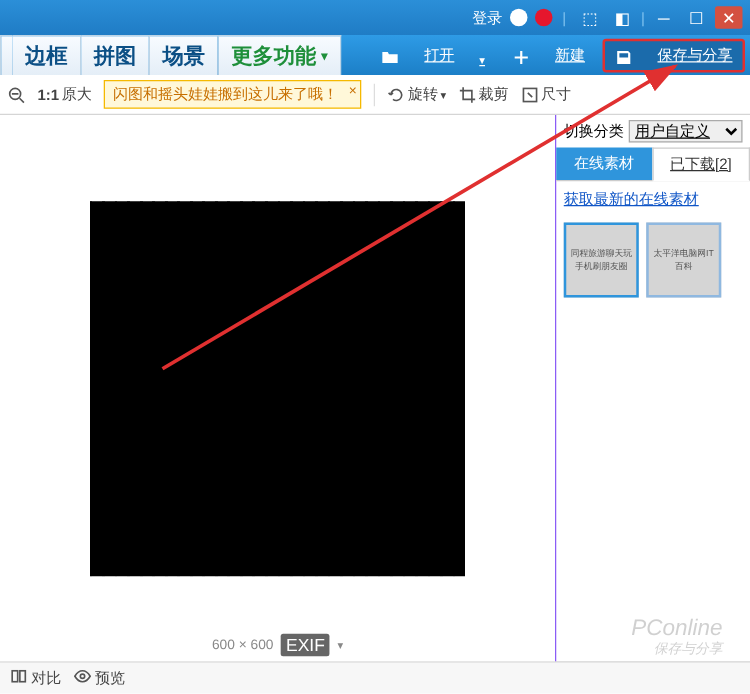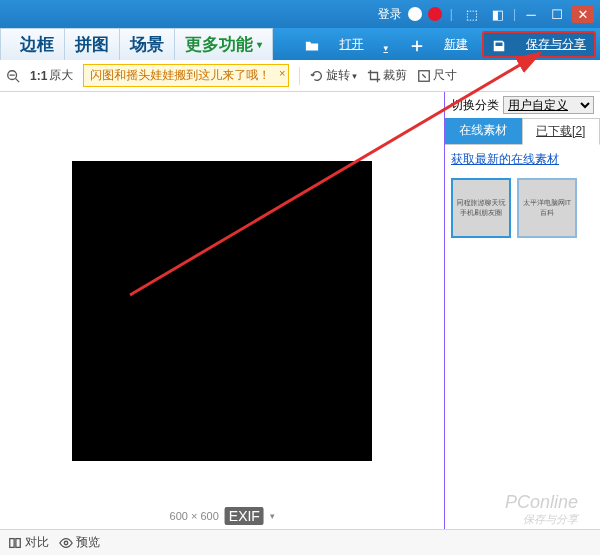--- a/index.html
+++ b/index.html
@@ -34,21 +34,21 @@
 .sidetabs { display: flex; font-size: 12px; border-bottom: 1px solid #ccc; }
 .sidetab { flex: 1; text-align: center; padding: 4px 0; background: #2f95dc; color: #fff; cursor: default; }
 .sidetab.active { background: #fff; color: #333; border: 1px solid #ccc; border-bottom: 1px solid #fff; margin-bottom: -1px; text-decoration: underline; }
 .sidelink { padding: 6px; font-size: 12px; }
 .sidelink a { color: #1056c7; text-decoration: underline; cursor: default; }
 .thumbs { display: flex; gap: 6px; padding: 4px 6px; }
 .thumb { width: 60px; height: 60px; border: 2px solid #8fb8e0; background: #d5d5d5; display: flex; align-items: center; justify-content: center; font-size: 7px; color: #555; text-align: center; padding: 2px; cursor: default; }
 .thumb.sel { border-color: #2f95dc; }
 .statusbar { height: 26px; border-top: 1px solid #d5d5d5; display: flex; align-items: center; gap: 10px; padding: 0 8px; font-size: 12px; color: #444; background: #f7f7f7; }
 .statusbar .left { display: flex; gap: 10px; }
-.statusbar .sitem { display: flex; align-items: center; gap: 3px; cursor: default; }
+.statusbar .sitem { display: flex; gap: 3px; cursor: default; }
 .red-arrow { position: absolute; pointer-events: none; z-index: 50; }
 .watermark { position: absolute; right: 22px; bottom: 30px; font-size: 16px; color: rgba(120,120,120,.35); font-style: italic; pointer-events: none; text-align: right; line-height: 1.1; }
 svg.icon { width: 14px; height: 14px; }
 </style>
 </head>
 <body>
 
 <div class="titlebar">
   <div class="login">
     <span>登录</span>

